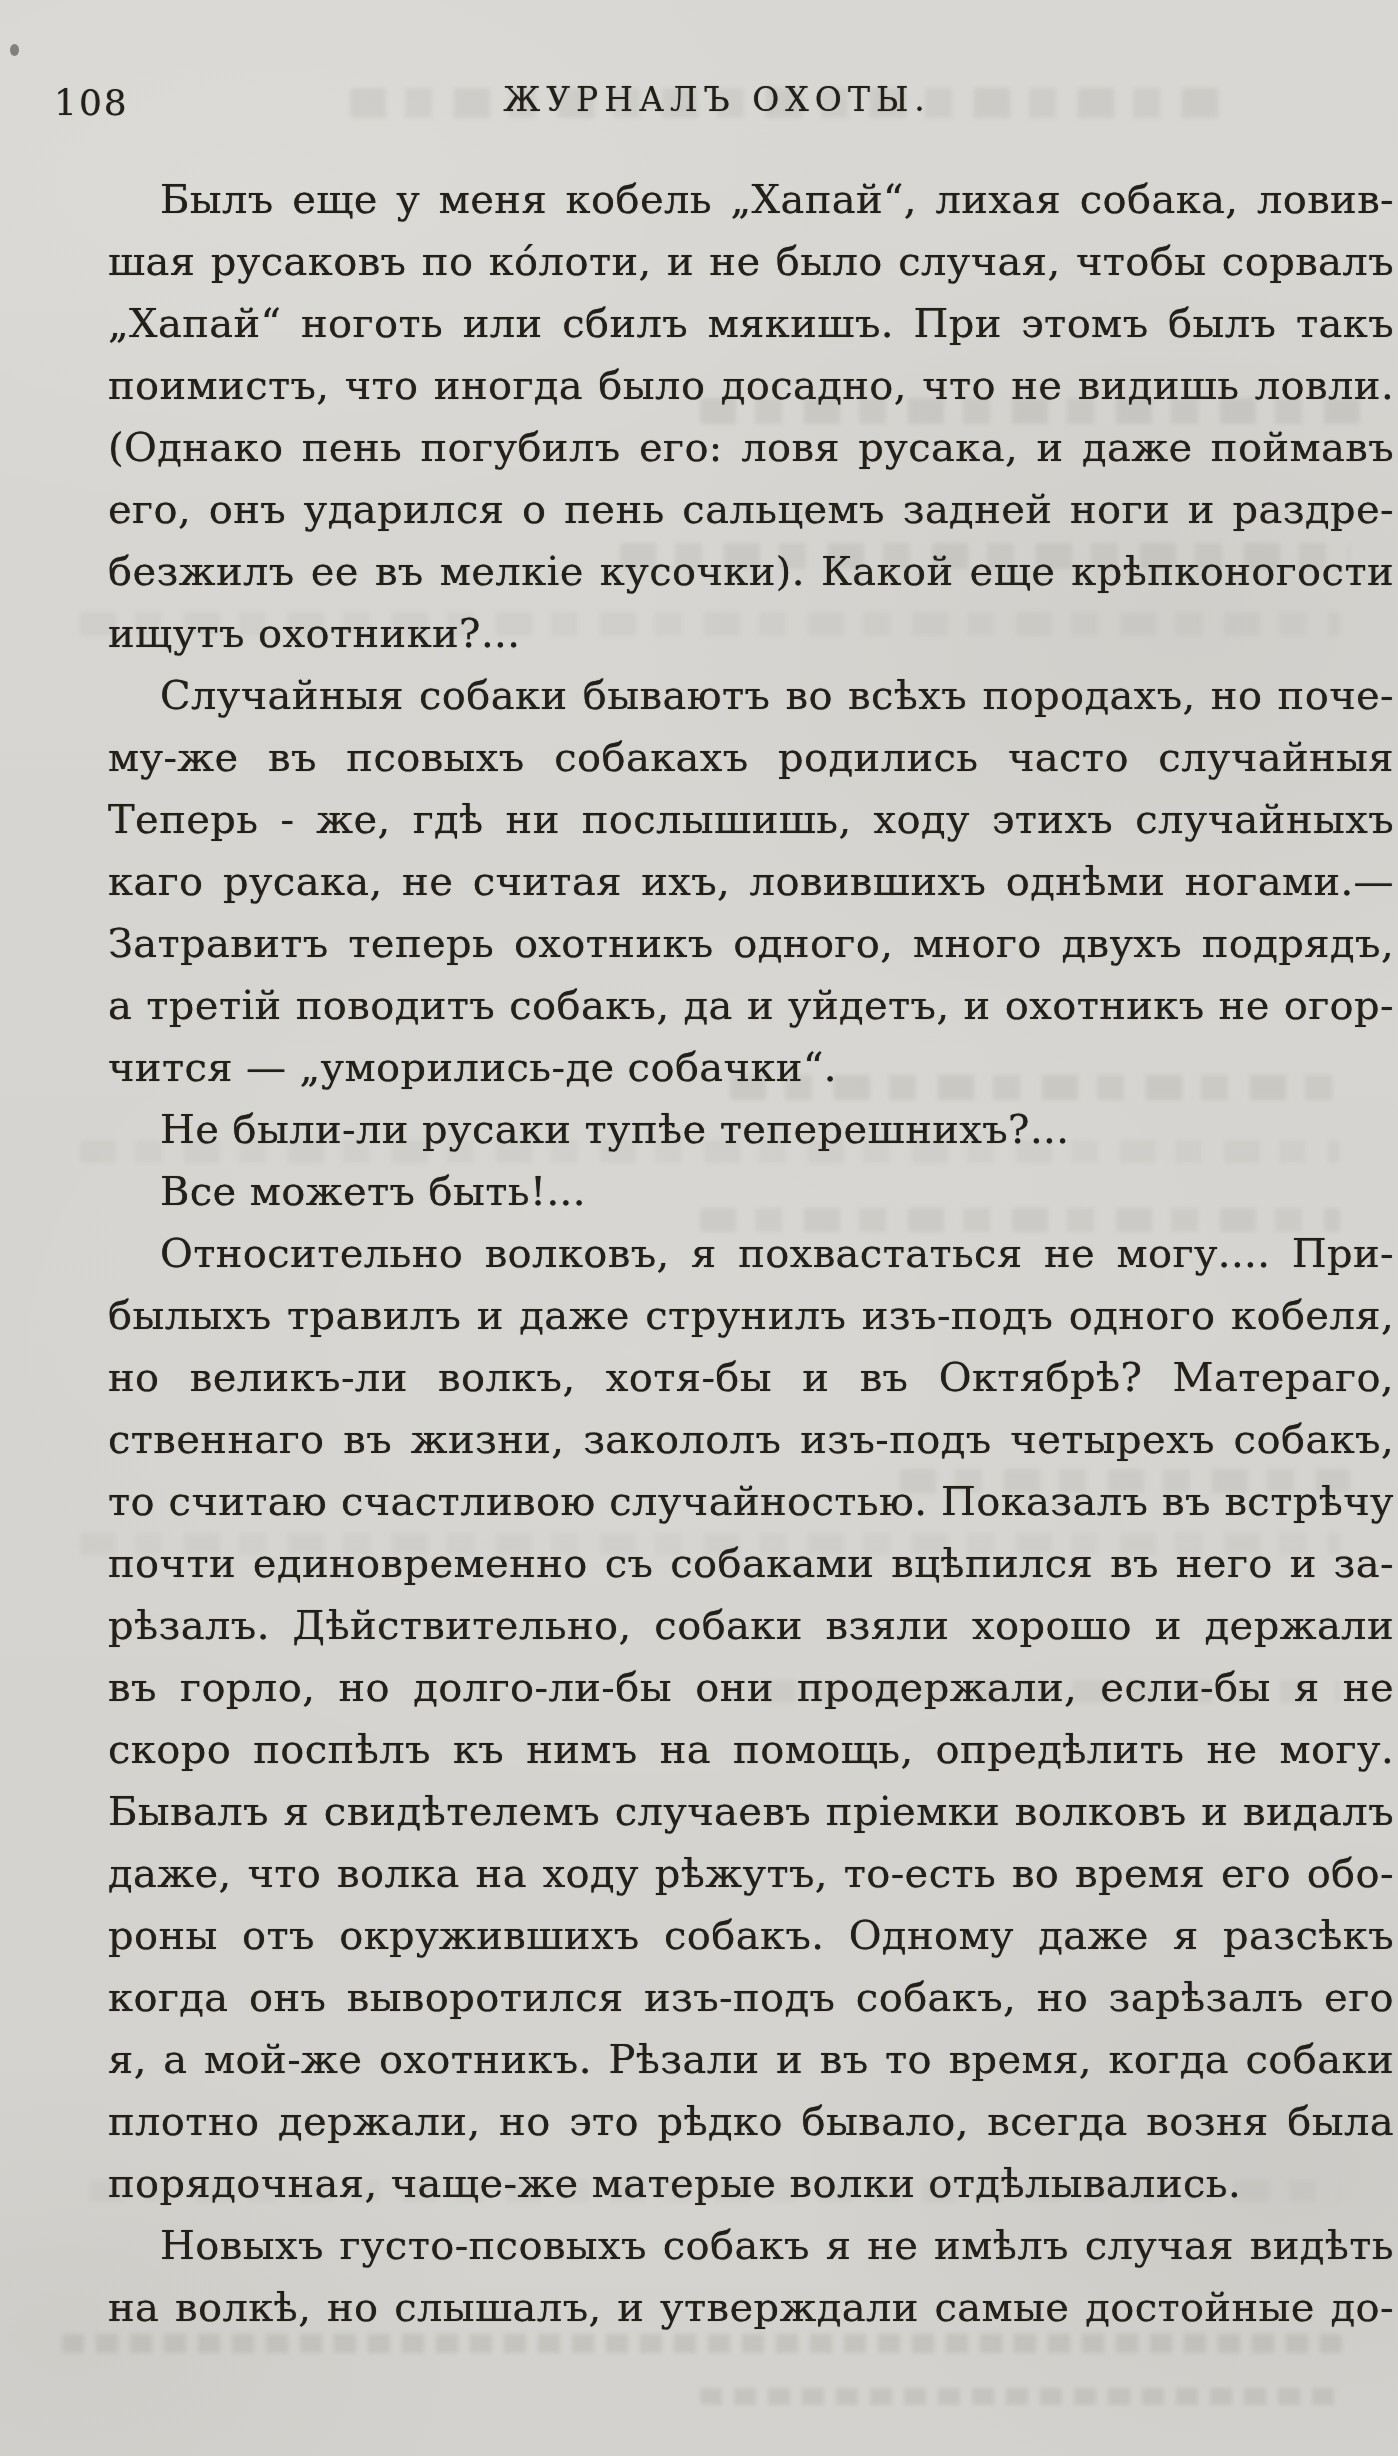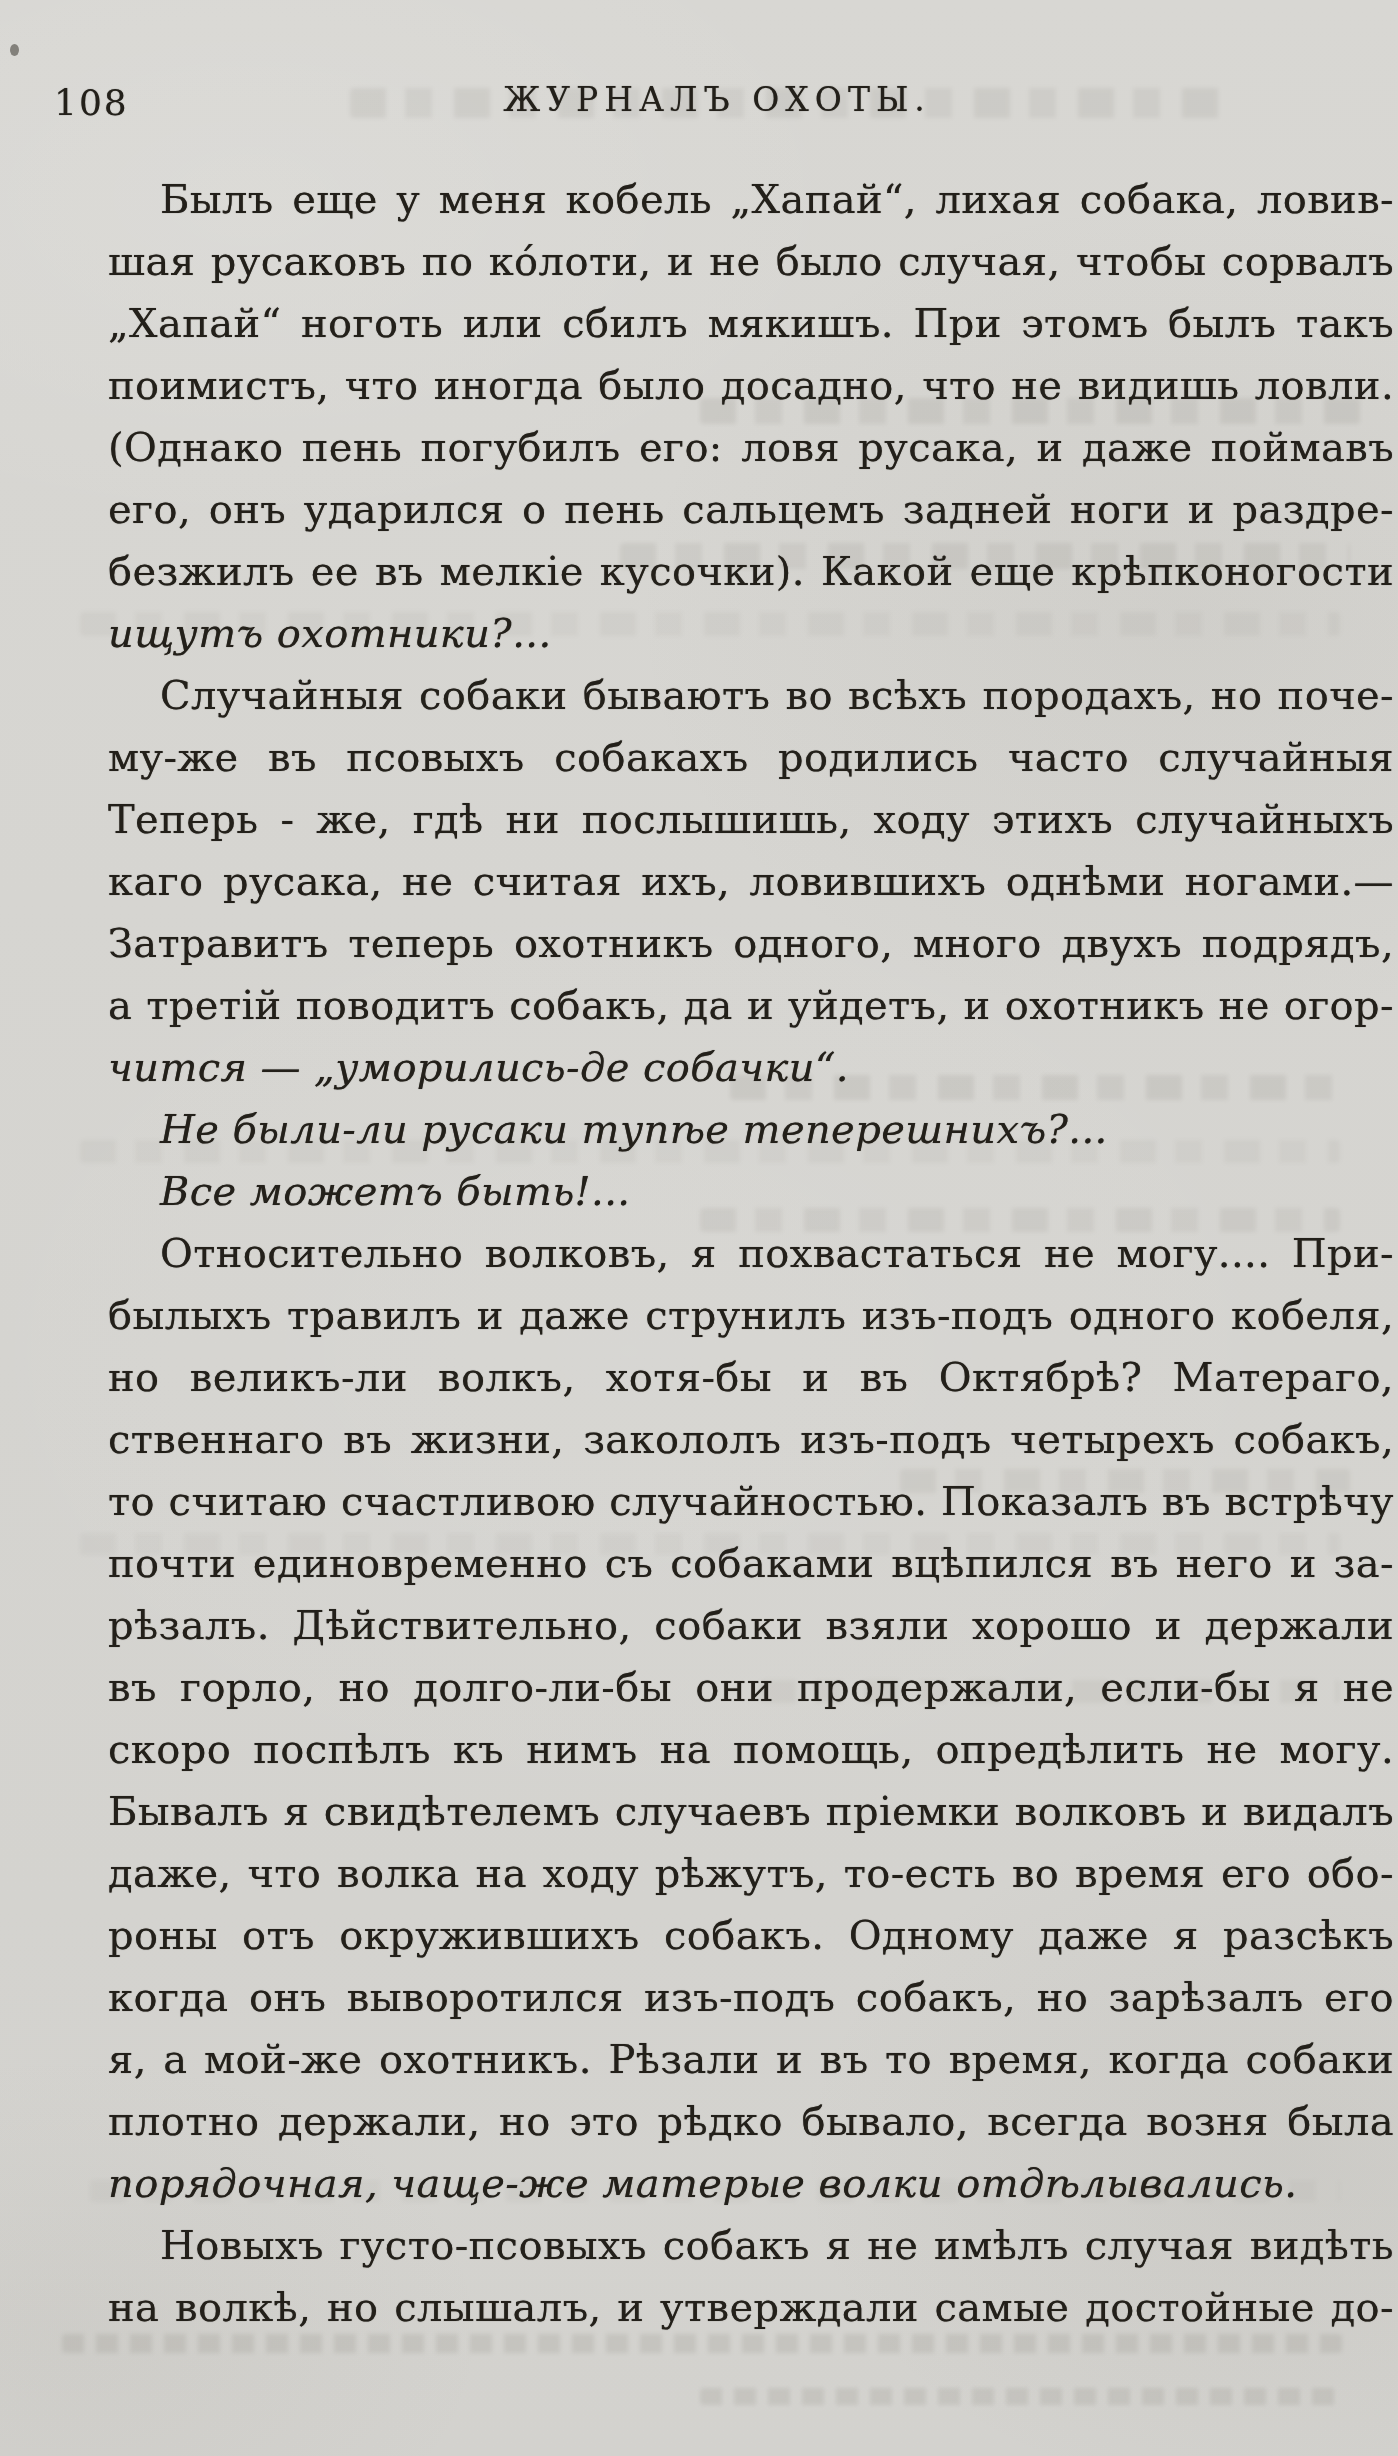--- a/index.html
+++ b/index.html
@@ -53,21 +53,21 @@
     height: 62px;
     overflow: hidden;
     letter-spacing: 0.4px;
     text-align: justify;
     text-align-last: justify;
     text-shadow: 0 0 0.8px rgba(33,30,24,0.75);
     white-space: nowrap;
   }
   .line { white-space: normal; } 
   .line.indent { text-indent: 52px; }
-  .line.align-left { text-align-last: left; font-style: italic; }
+  .line.align-left { text-align-last: left; }
 
   
   .ghost {
     position: absolute;
     filter: blur(2px);
     opacity: 0.55;
     border-radius: 4px;
     background: repeating-linear-gradient(90deg,
       rgba(124,121,112,0.30) 0px, rgba(124,121,112,0.30) 36px,
       rgba(0,0,0,0) 36px, rgba(0,0,0,0) 55px,

